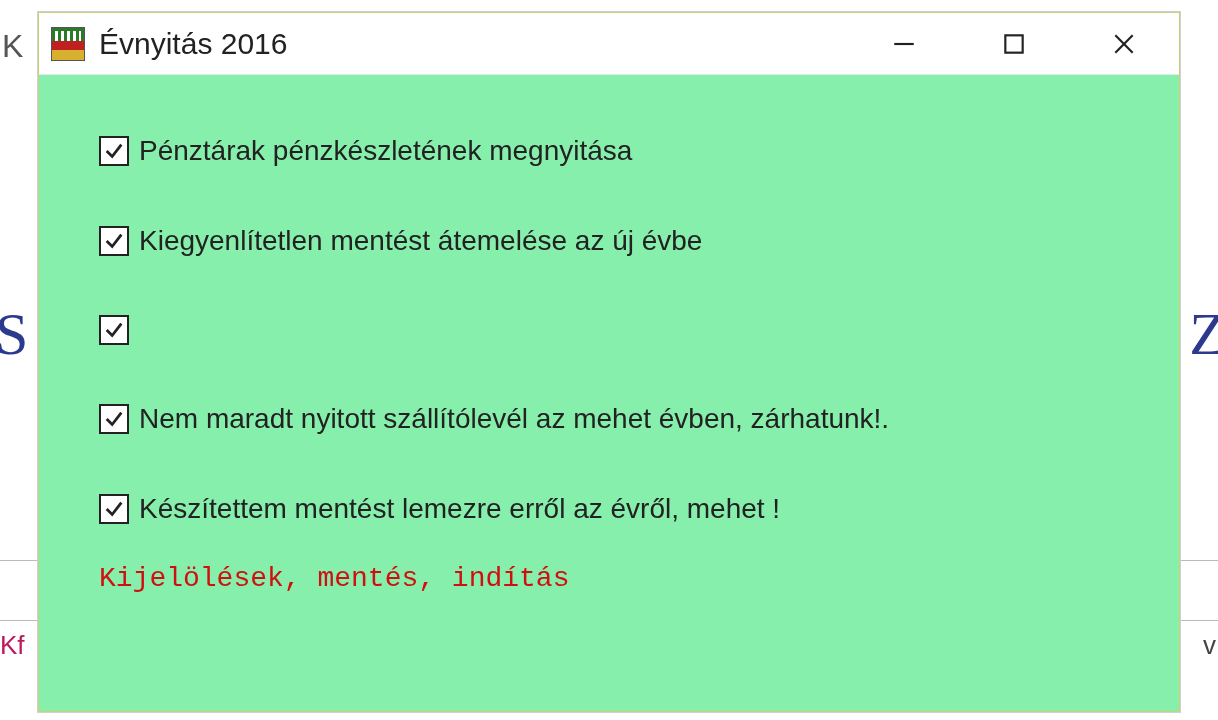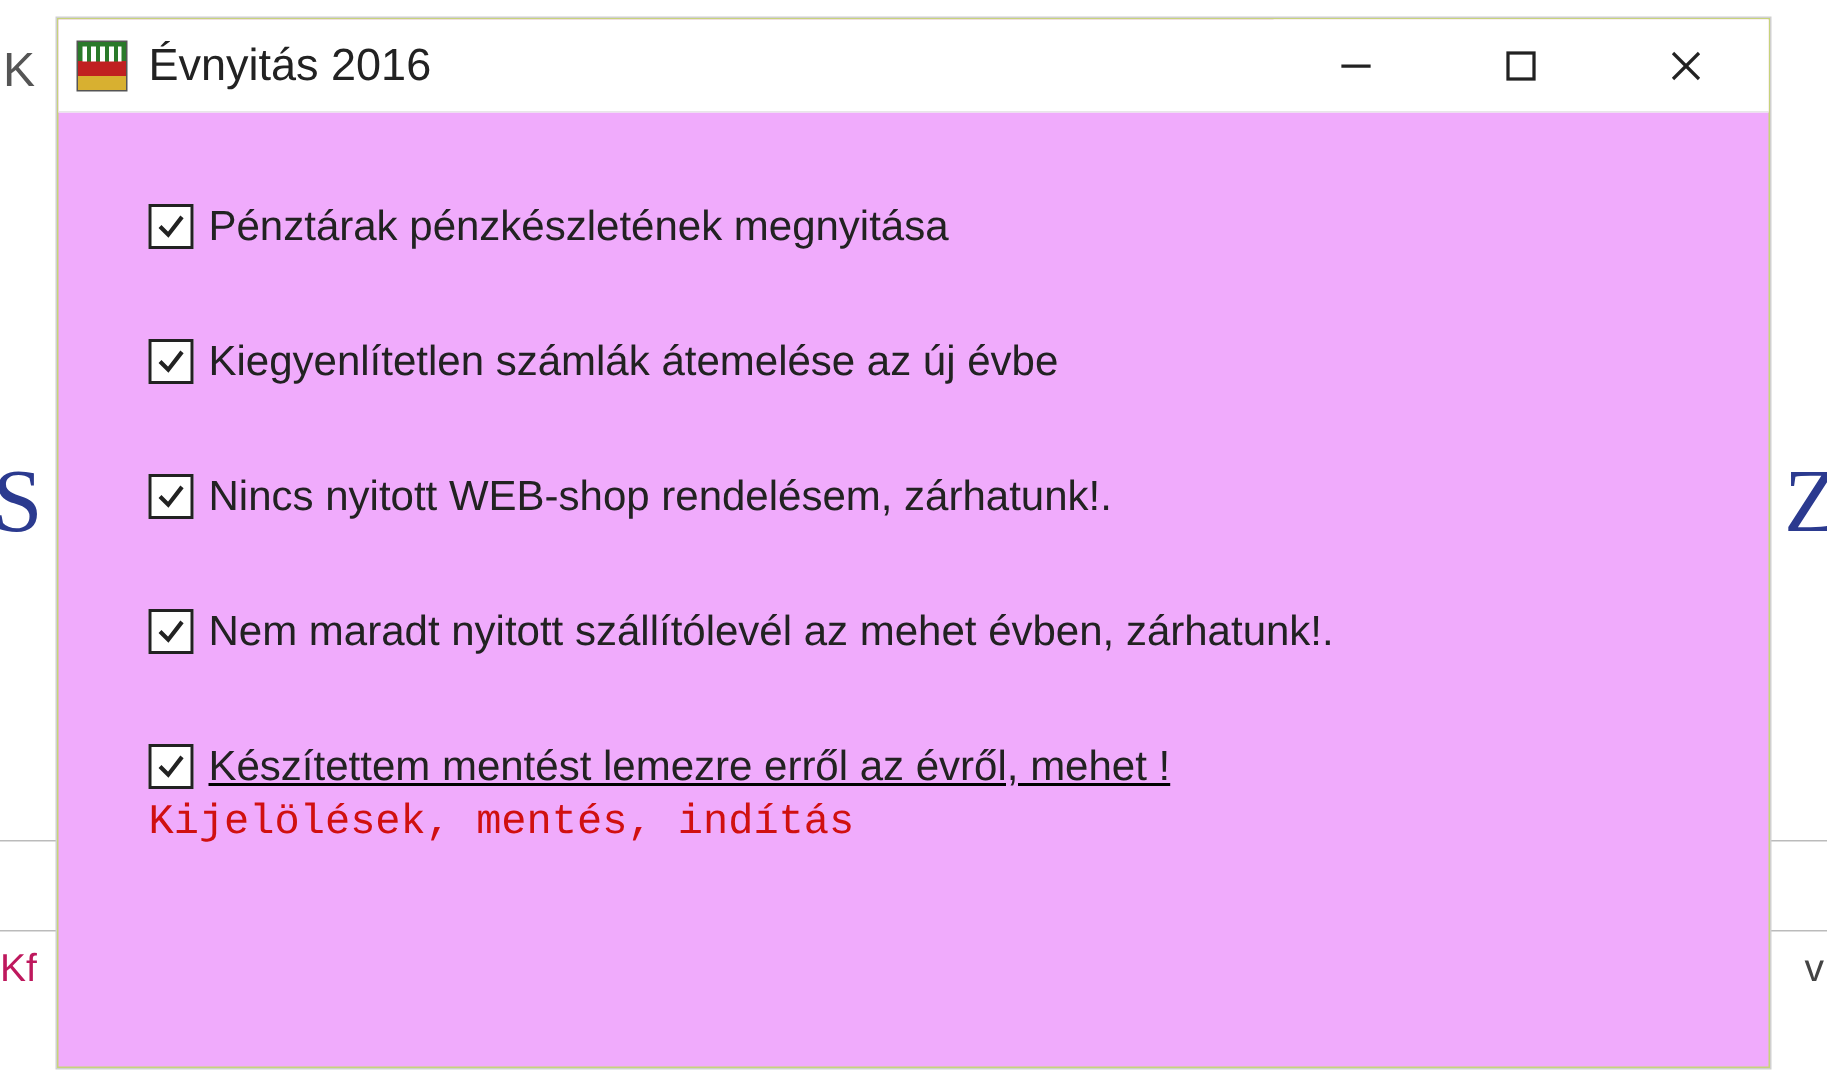--- a/index.html
+++ b/index.html
@@ -39,21 +39,21 @@
     .bg-right .letter-z { position:absolute; top:300px; right:-8px; font-size:60px; font-weight:400; color:#2b3a8f; font-family: Georgia, serif;}
     .bg-right .letter-v { position:absolute; top:630px; right:2px; font-size:26px; color:#444;}
     .bg-hline1 { position:absolute; left:0; right:0; top:560px; height:1px; background:#bbb;}
     .bg-hline2 { position:absolute; left:0; right:0; top:620px; height:1px; background:#bbb;}
     .dialog {
       position: absolute;
       left: 38px;
       top: 12px;
       width: 1142px;
       height: 700px;
-      background: #f0abfc;
+      background: #86efac;
       border: 1px solid #c7d37a;
       box-shadow: 0 0 0 1px #d0d0d0;
     }
     .titlebar {
       height: 62px;
       background: #ffffff;
       display: flex;
       align-items: center;
       padding-left: 12px;
       border-bottom: 1px solid #e8e8e8;
@@ -171,39 +171,38 @@
           </svg>
       </div>
       <span class="check-label">Pénztárak pénzkészletének megnyitása</span>
     </div>
     <div class="check-row">
       <div class="checkbox">
         <svg viewBox="0 0 24 24">
             <polyline points="4,12 10,18 20,5" fill="none" stroke="#222" stroke-width="3"></polyline>
           </svg>
       </div>
-      <span class="check-label">Kiegyenlítetlen számlák átemelése az új évbe</span>
-    </div>
-    <div class="check-row">
-      <div class="checkbox">
-        <svg viewBox="0 0 24 24">
-            <polyline points="4,12 10,18 20,5" fill="none" stroke="#222" stroke-width="3"></polyline>
-          </svg>
-      </div>
-      <span class="check-label">Nincs nyitott WEB-shop rendelésem, zárhatunk!.</span>
+      <span class="check-label">Kiegyenlítetlen mentést átemelése az új évbe</span>
+    </div>
+    <div class="check-row">
+      <div class="checkbox">
+        <svg viewBox="0 0 24 24">
+            <polyline points="4,12 10,18 20,5" fill="none" stroke="#222" stroke-width="3"></polyline>
+          </svg>
+      </div>
     </div>
     <div class="check-row">
       <div class="checkbox">
         <svg viewBox="0 0 24 24">
             <polyline points="4,12 10,18 20,5" fill="none" stroke="#222" stroke-width="3"></polyline>
           </svg>
       </div>
       <span class="check-label">Nem maradt nyitott szállítólevél az mehet évben, zárhatunk!.</span>
     </div>
-    <div class="check-row" style="margin-bottom:16px;text-decoration:underline;">
+    <div class="check-row" style="margin-bottom:48px;">
       <div class="checkbox">
         <svg viewBox="0 0 24 24">
             <polyline points="4,12 10,18 20,5" fill="none" stroke="#222" stroke-width="3"></polyline>
           </svg>
       </div>
       <span class="check-label">Készítettem mentést lemezre erről az évről, mehet !</span>
     </div>
 
     <div class="status-row">
       <span class="status-value">Kijelölések, mentés, indítás</span>

